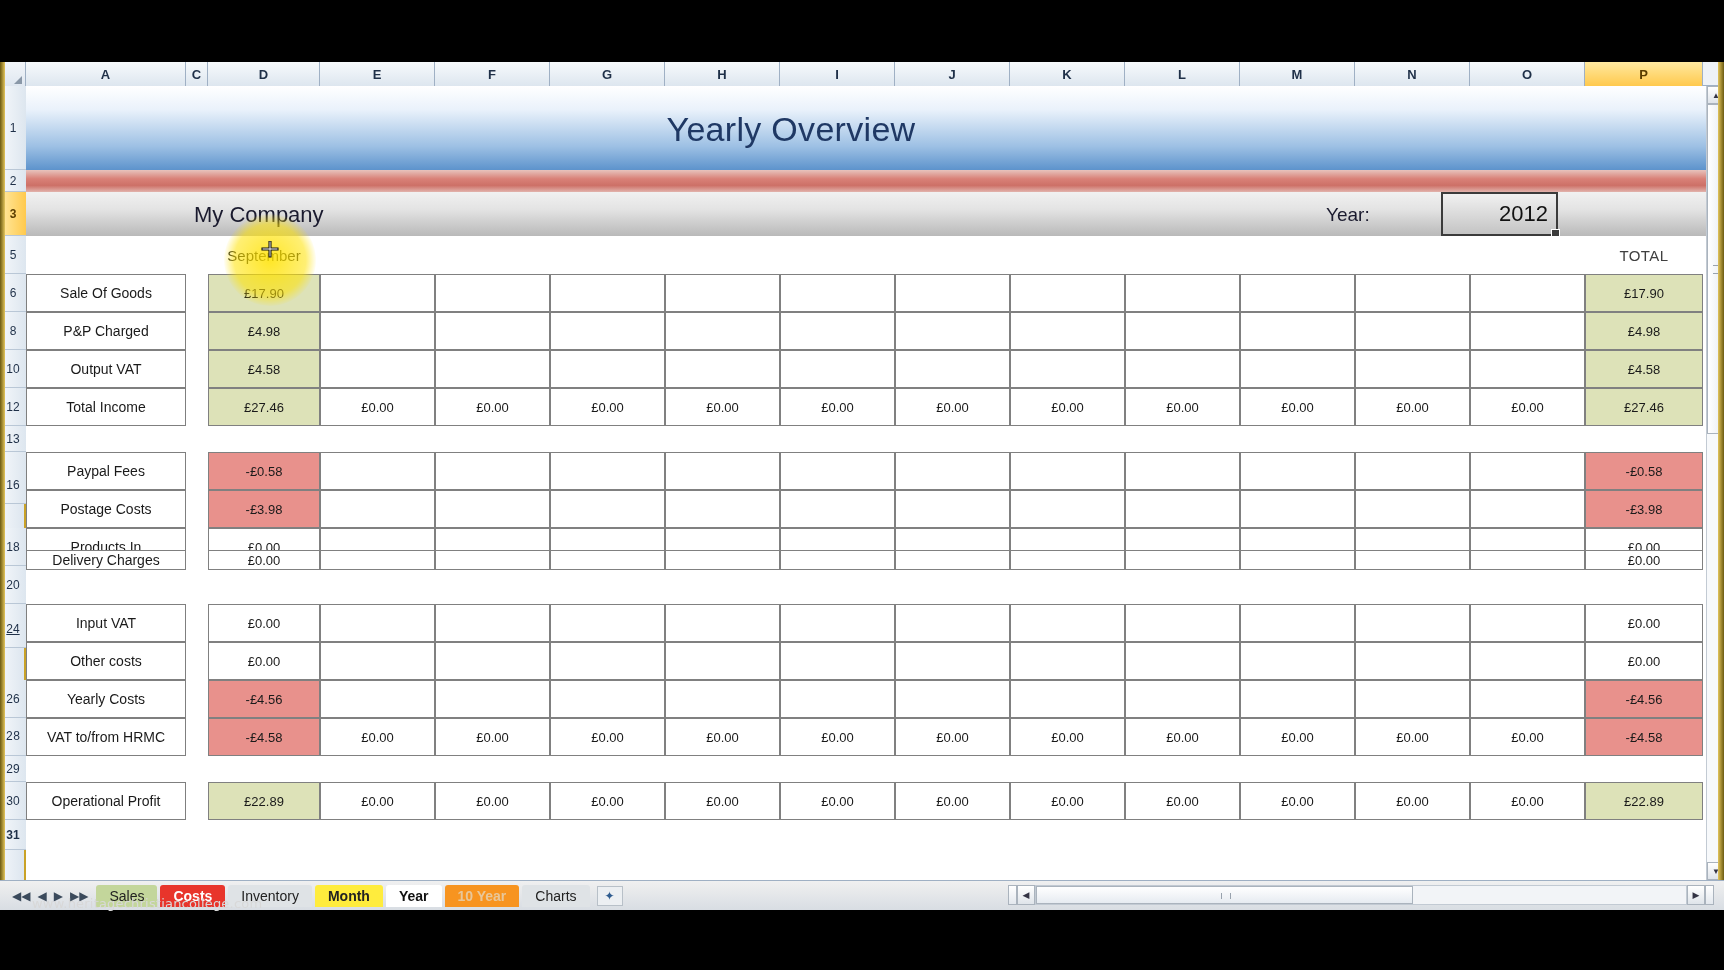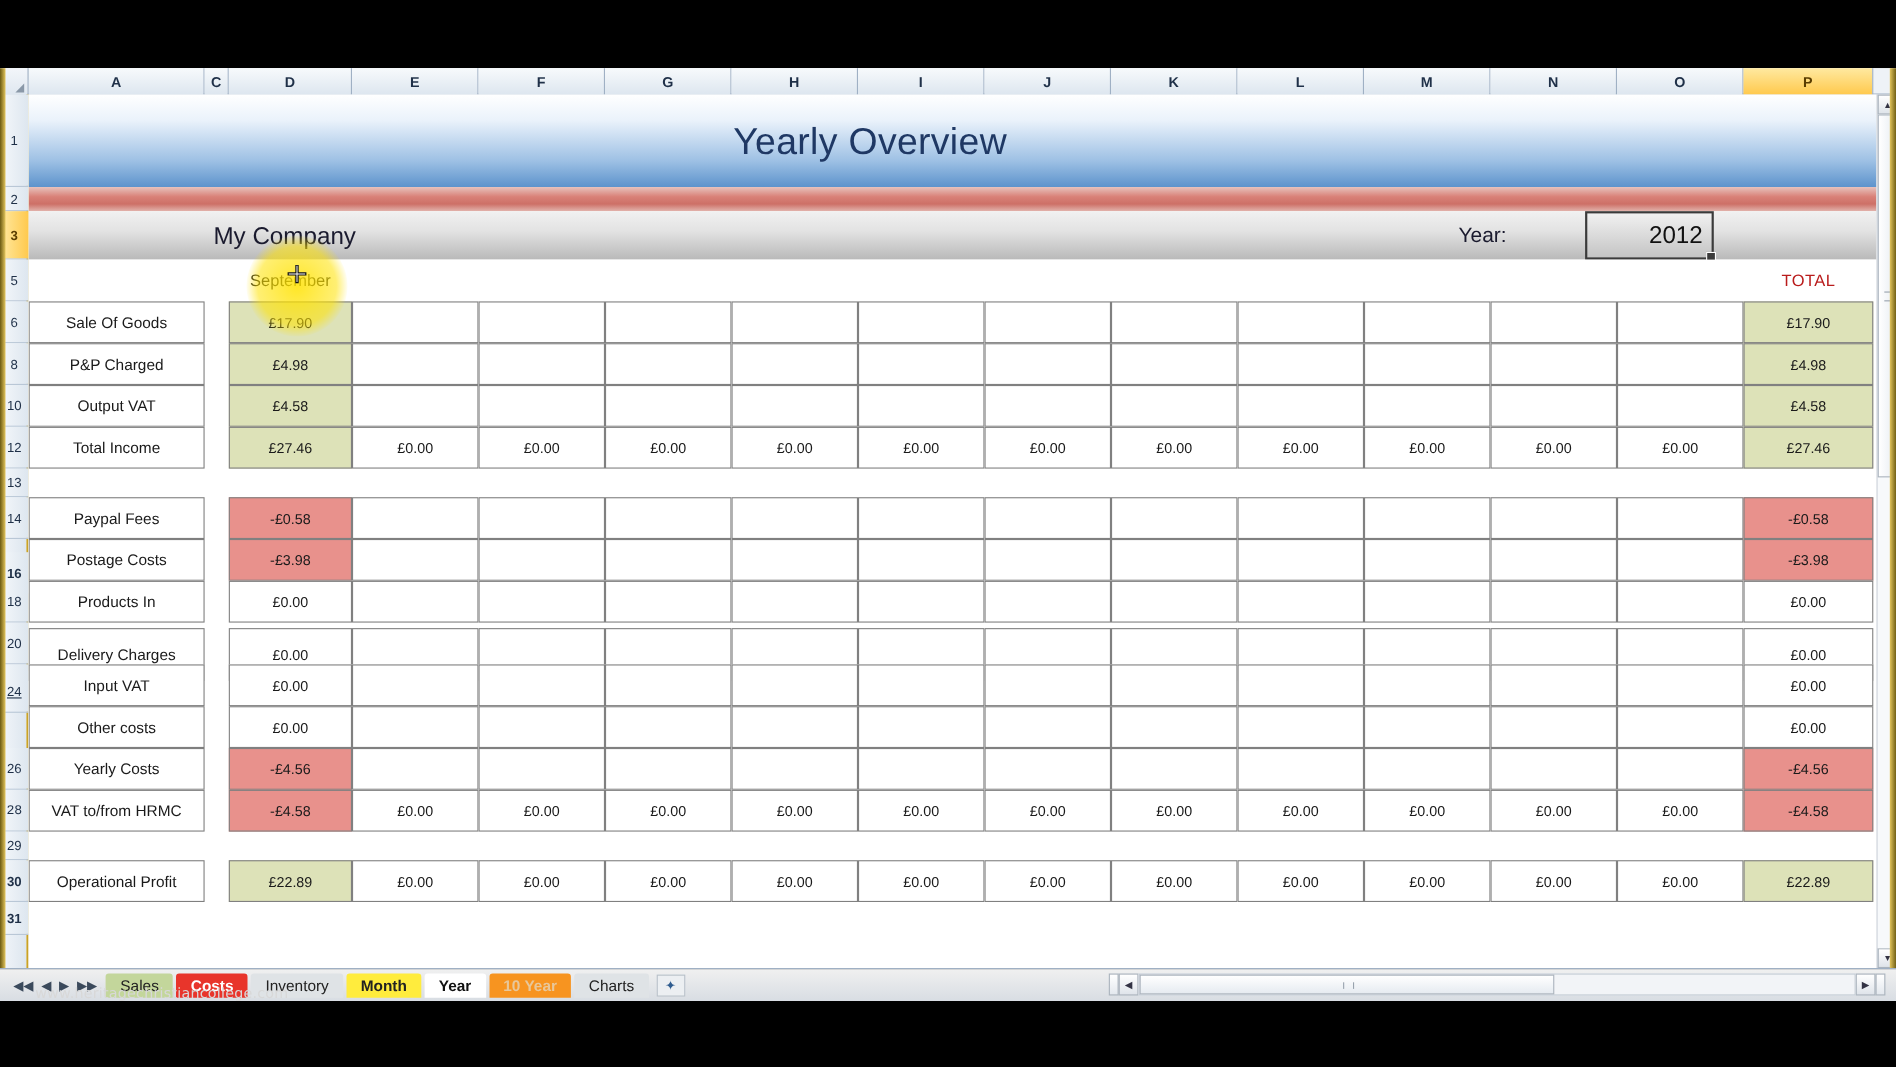--- a/index.html
+++ b/index.html
@@ -228,21 +228,21 @@
   .spacer-cell { background: transparent; border: none; }
 
   .month-head {
     font-size: 15px;
     color: #1a1a1a;
     background: transparent;
     border: none;
   }
   .total-head {
     font-size: 15px;
-    color: #b91c1c;
+    color: #404040;
     background: transparent;
     border: none;
     letter-spacing: .4px;
   }
 
   
   #tabbar {
     position: absolute;
     left: 0; top: 818px;
     width: 1724px; height: 30px;
@@ -444,29 +444,29 @@
   <div class="row-head" style="top: 0px; height: 84px;">1</div>
       <div class="row-head" style="top: 84px; height: 22px;">2</div>
       <div class="row-head selected" style="top: 106px; height: 44px;">3</div>
       <div class="row-head" style="top: 150px; height: 38px;">5</div>
       <div class="row-head" style="top: 188px; height: 38px;">6</div>
       <div class="row-head" style="top: 226px; height: 38px;">8</div>
       <div class="row-head" style="top: 264px; height: 38px;">10</div>
       <div class="row-head" style="top: 302px; height: 38px;">12</div>
       <div class="row-head" style="top: 340px; height: 26px;">13</div>
       <div class="row-head" style="top: 366px; height: 38px;">14</div>
-      <div class="row-head" style="top: 416px; height: 38px; font-weight: bold;">16</div>
+      <div class="row-head" style="top: 380px; height: 38px;">16</div>
       <div class="row-head" style="top: 442px; height: 38px;">18</div>
       <div class="row-head" style="top: 480px; height: 38px;">20</div>
       <div class="row-head" style="top: 518px; height: 38px;">22</div>
       <div class="row-head" style="top: 524px; height: 38px; text-decoration: underline;">24</div>
       <div class="row-head" style="top: 594px; height: 38px;">26</div>
       <div class="row-head" style="top: 632px; height: 38px; font-family: Liberation Mono, monospace;">28</div>
       <div class="row-head" style="top: 670px; height: 26px;">29</div>
-      <div class="row-head" style="top: 696px; height: 38px; font-weight: bold;">30</div>
+      <div class="row-head" style="top: 696px; height: 38px;">30</div>
       <div class="row-head" style="top: 734px; height: 30px; font-weight: bold;">31</div>
     </div>
 
   <div id="sheet">
 
     <div id="banner">
       <div id="banner-title">Yearly Overview</div>
     </div>
 
     <div id="red-rule"></div>
@@ -608,21 +608,21 @@
           <div class="cell data-cell" style="width: 115px; flex-basis: 115px;"></div>
           <div class="cell data-cell" style="width: 115px; flex-basis: 115px;"></div>
           <div class="cell data-cell" style="width: 115px; flex-basis: 115px;"></div>
           <div class="cell data-cell" style="width: 115px; flex-basis: 115px;"></div>
           <div class="cell data-cell" style="width: 115px; flex-basis: 115px;"></div>
           <div class="cell data-cell" style="width: 115px; flex-basis: 115px;"></div>
           <div class="cell data-cell" style="width: 115px; flex-basis: 115px;"></div>
           <div class="cell data-cell" style="width: 115px; flex-basis: 115px;"></div>
           <div class="cell data-cell" style="width: 118px; flex-basis: 118px;">£0.00</div>
         </div>
-        <div class="grid-row" style="top: 314px; height: 48px; margin-top: 21px;">
+        <div class="grid-row" style="top: 314px; height: 20px;">
           <div class="cell label-cell" style="width: 160px; flex-basis: 160px; justify-content: center;">Delivery Charges</div>
           <div class="cell spacer-cell" style="width: 22px; flex-basis: 22px;"></div>
           <div class="cell data-cell" style="width: 112px; flex-basis: 112px;">£0.00</div>
           <div class="cell data-cell" style="width: 115px; flex-basis: 115px;"></div>
           <div class="cell data-cell" style="width: 115px; flex-basis: 115px;"></div>
           <div class="cell data-cell" style="width: 115px; flex-basis: 115px;"></div>
           <div class="cell data-cell" style="width: 115px; flex-basis: 115px;"></div>
           <div class="cell data-cell" style="width: 115px; flex-basis: 115px;"></div>
           <div class="cell data-cell" style="width: 115px; flex-basis: 115px;"></div>
           <div class="cell data-cell" style="width: 115px; flex-basis: 115px;"></div>

